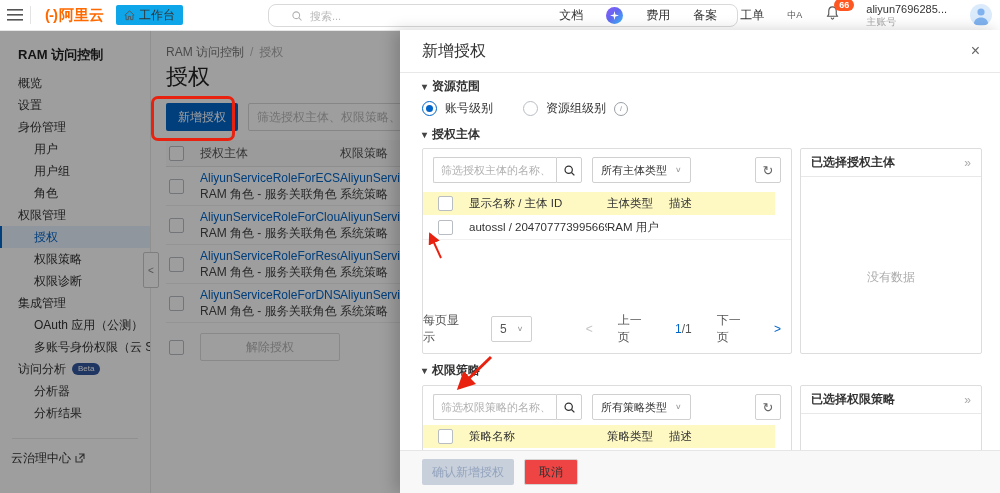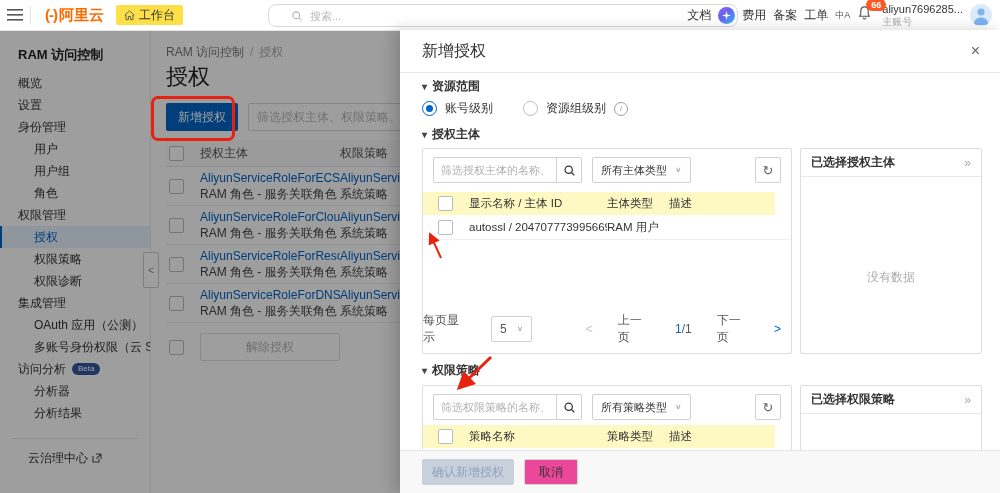--- a/index.html
+++ b/index.html
@@ -7,27 +7,27 @@
          font-family:"Liberation Sans",sans-serif;font-size:12px;color:#333;}
   
   .topbar{position:absolute;left:0;top:0;width:1000px;height:30px;background:#fff;
           border-bottom:1px solid #e6e6e6;z-index:6;display:flex;align-items:center;}
   .tb-left{display:flex;align-items:center;height:30px;}
   .burger{width:30px;height:30px;display:flex;align-items:center;justify-content:center;cursor:pointer;}
   .tb-divider{width:1px;height:18px;background:#e3e3e3;margin:0 6px 0 0;}
   .logo{display:flex;align-items:baseline;margin-left:8px;cursor:pointer;}
   .logo .mark{color:#FF6A00;font-weight:800;font-size:15px;letter-spacing:-1px;}
   .logo .txt{color:#FF6A00;font-weight:700;font-size:15px;margin-left:2px;}
-  .workbench{display:flex;align-items:center;gap:4px;background:#fde047;border-radius:2px;
+  .workbench{display:flex;align-items:center;gap:4px;background:#0ea5e9;border-radius:2px;
              height:20px;padding:0 8px;margin-left:12px;color:#333;font-size:12px;cursor:pointer;}
   .tb-search{position:absolute;left:268px;top:4px;width:424px;height:21px;border:1px solid #d9d9d9;
              border-radius:8px;display:flex;align-items:center;padding:0 22px;gap:5px;background:#fff;}
   .tb-search input{border:0;outline:none;flex:1;font-size:11px;font-family:inherit;color:#333;background:transparent;}
   .tb-search input::placeholder{color:#b8b8b8;}
-  .tb-right{position:absolute;right:8px;top:0;height:30px;display:flex;align-items:center;gap:7px;}
+  .tb-right{position:absolute;right:8px;top:0;height:30px;display:flex;align-items:center;gap:23px;}
   .tb-link{font-size:12px;color:#333;cursor:pointer;white-space:nowrap;}
   .ai-circle{width:17px;height:17px;border-radius:50%;background:linear-gradient(135deg,#8b5cf6 0%,#6366f1 45%,#38bdf8 100%);
              display:flex;align-items:center;justify-content:center;cursor:pointer;}
   .lang{font-size:9px;color:#555;border:0;cursor:pointer;letter-spacing:0;}
   .bell{position:relative;width:18px;height:20px;cursor:pointer;}
   .bell-badge{position:absolute;top:-6px;left:9px;min-width:16px;height:12px;border-radius:7px;background:#ff5722;
               color:#fff;font-size:9px;line-height:12px;text-align:center;padding:0 2px;font-weight:700;}
   .account{display:flex;flex-direction:column;align-items:flex-start;line-height:12px;cursor:pointer;}
   .account .nm{font-size:11px;color:#333;}
   .account .tp{font-size:10px;color:#aaa;margin-top:1px;}
@@ -36,21 +36,21 @@
   
   .sidebar{position:absolute;left:0;top:30px;width:150px;bottom:0;background:#fff;border-right:1px solid #e8e8e8;z-index:1;}
   .side-title{font-size:13px;font-weight:700;color:#222;padding:16px 0 8px 18px;}
   .nav-i,.nav-s{height:22px;line-height:22px;color:#333;cursor:pointer;white-space:nowrap;overflow:hidden;}
   .nav-i{padding-left:18px;}
   .nav-s{padding-left:34px;}
   .nav-s.sel{color:#0064C8;background:#e9f3fe;border-left:2px solid #0064C8;padding-left:32px;}
   .beta{display:inline-block;background:#33569f;color:#fff;font-size:8px;line-height:12px;border-radius:7px;
         padding:0 6px;margin-left:6px;vertical-align:2px;}
   .side-div{border-top:1px solid #e8e8e8;margin:14px 12px 0 12px;}
-  .side-foot{height:22px;line-height:22px;padding-left:28px;color:#333;cursor:pointer;display:flex;align-items:center;gap:4px;margin-top:8px;}
+  .side-foot{height:22px;line-height:22px;padding-left:11px;color:#333;cursor:pointer;display:flex;align-items:center;gap:4px;margin-top:8px;}
   .collapse-tab{position:absolute;left:143px;top:252px;width:14px;height:34px;background:#fff;border:1px solid #ccc;
                 border-radius:2px;z-index:2;display:flex;align-items:center;justify-content:center;color:#888;
                 font-size:10px;cursor:pointer;}
   
   .main{position:absolute;left:150px;top:30px;right:0;bottom:0;background:#fff;padding:14px 0 0 16px;z-index:0;}
   .crumb{font-size:12px;height:14px;}
   .crumb .c1{color:#777;cursor:pointer;}
   .crumb .sep{color:#bbb;margin:0 6px;}
   .crumb .c2{color:#aaa;}
   .pg-title{font-size:22px;line-height:26px;color:#222;font-weight:500;margin-top:6px;}
@@ -114,21 +114,21 @@
   .pcur{color:#0064C8;}
   .sel-panel-head{position:absolute;left:0;right:0;top:0;height:27px;border-bottom:1px solid #e8e8e8;
                   display:flex;align-items:center;justify-content:space-between;padding:0 10px;}
   .sel-panel-head .t{font-weight:700;color:#333;}
   .sel-panel-head .x{color:#aaa;cursor:pointer;}
   .empty{position:absolute;left:0;right:0;top:120px;text-align:center;color:#aaa;}
   .d-foot{position:absolute;left:0;right:0;bottom:0;height:42px;background:#f8f8f9;border-top:1px solid #e6e6e6;
           display:flex;align-items:center;gap:10px;padding-left:22px;z-index:3;}
   .btn-confirm{background:#c8d0dc;color:#93a3bd;border:0;height:26px;padding:0 10px;border-radius:2px;
                font-size:12px;font-family:inherit;}
-  .btn-cancel{background:#ec4899;border:1px solid #d4d4d4;color:#333;height:26px;padding:0 14px;border-radius:2px;
+  .btn-cancel{background:#ef4444;border:1px solid #d4d4d4;color:#333;height:26px;padding:0 14px;border-radius:2px;
               font-size:12px;font-family:inherit;cursor:pointer;}
   
   .anno-rect{position:absolute;left:151px;top:96px;width:78px;height:39px;border:3px solid #E8220E;
              border-radius:7px;z-index:20;pointer-events:none;}
   .anno-svg{position:absolute;left:0;top:0;z-index:20;pointer-events:none;}
 </style>
 </head>
 <body>
 
 <div class="stage">

